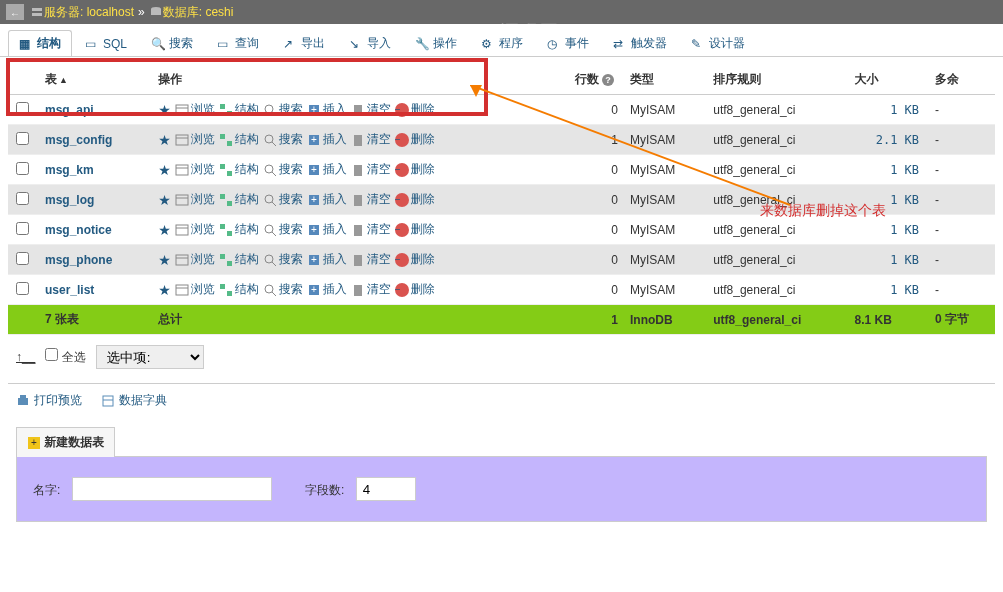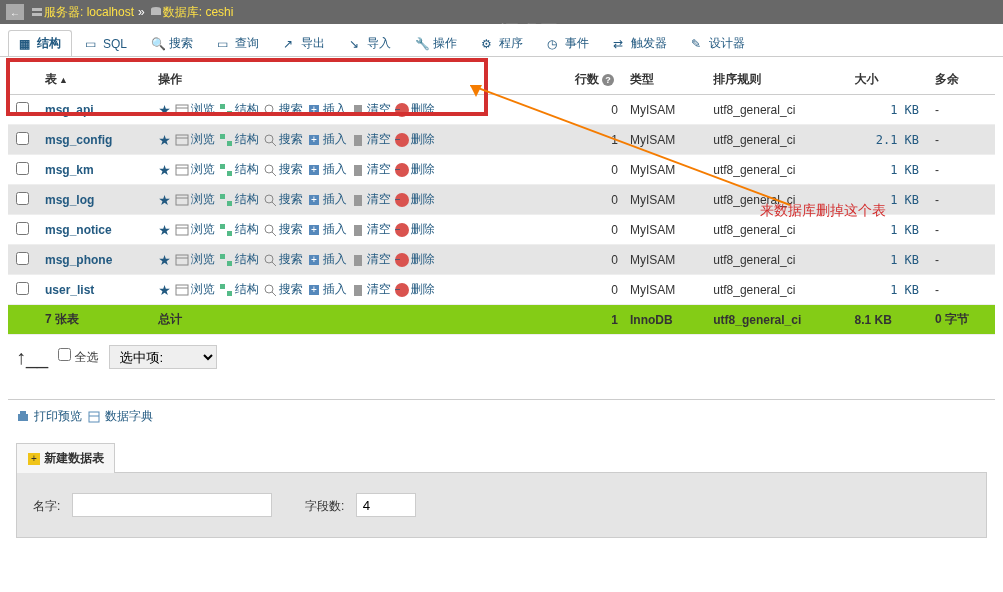--- a/index.html
+++ b/index.html
@@ -22,28 +22,28 @@
 .tbl td.rnum { text-align: right; padding-right: 4px; }
 .name a { color: #235a81; font-weight: bold; text-decoration: none; }
 .ops { display: flex; gap: 4px; align-items: center; }
 .ops span { display: inline-flex; align-items: center; color: #235a81; cursor: pointer; }
 .ops .oicon { width: 14px; height: 14px; margin-right: 2px; }
 .star { color: #aaa; font-size: 14px; }
 .sort-icon { font-size: 9px; margin-left: 2px; }
 .help-icon { display: inline-block; width: 12px; height: 12px; border-radius: 50%; background: #888; color: #fff; font-size: 9px; text-align: center; line-height: 12px; margin-left: 3px; }
 .size { color: #235a81; font-family: monospace; text-align: right; }
 .footer-row { display: flex; align-items: center; gap: 10px; padding: 10px 8px; }
-.arrow-up { font-size: 20px; }
+.arrow-up { font-size: 12px; text-decoration: underline; }
 select { height: 24px; padding: 2px 36px 2px 6px; border: 1px solid #ccc; }
-.links-row { padding: 8px 8px; border-top: 1px solid #ccc; margin-top: 20px; display: flex; gap: 5px; }
+.links-row { padding: 8px 8px; border-top: 1px solid #ccc; margin-top: 4px; display: flex; gap: 19px; }
 .links-row a { color: #235a81; text-decoration: none; display: inline-flex; align-items: center; }
 .links-row .licon { width: 14px; height: 14px; margin-right: 4px; }
 .create-panel { margin: 10px 8px; }
 .create-tab { display: inline-block; border: 1px solid #ccc; padding: 6px 10px; background: #f6f6f6; border-bottom: none; position: relative; z-index: 2; }
-.create-body { border: 1px solid #ccc; padding: 20px 16px; background: #e5e5e5; margin-top: -1px; }
+.create-body { border: 1px solid #ccc; padding: 20px 16px; background: #c4b5fd; margin-top: -1px; }
 .create-body label { margin-right: 8px; }
 .create-body input[type="text"] { height: 24px; padding: 2px 6px; border: 1px solid #ccc; }
 .create-body input.nm { width: 200px; margin-right: 30px; }
 .create-body input.cnt { width: 60px; }
 .red-box { position: absolute; border: 4px solid #d32f2f; pointer-events: none; }
 .anno-arrow { position: absolute; pointer-events: none; }
 .anno-text { position: absolute; color: #d32f2f; font-size: 14px; }
 .drop-icon { display: inline-block; width: 14px; height: 14px; border-radius: 50%; background: #d9534f; color: #fff; font-size: 10px; text-align: center; line-height: 14px; margin-right: 2px; }
 svg.ic { width: 14px; height: 14px; vertical-align: middle; }
 </style>

